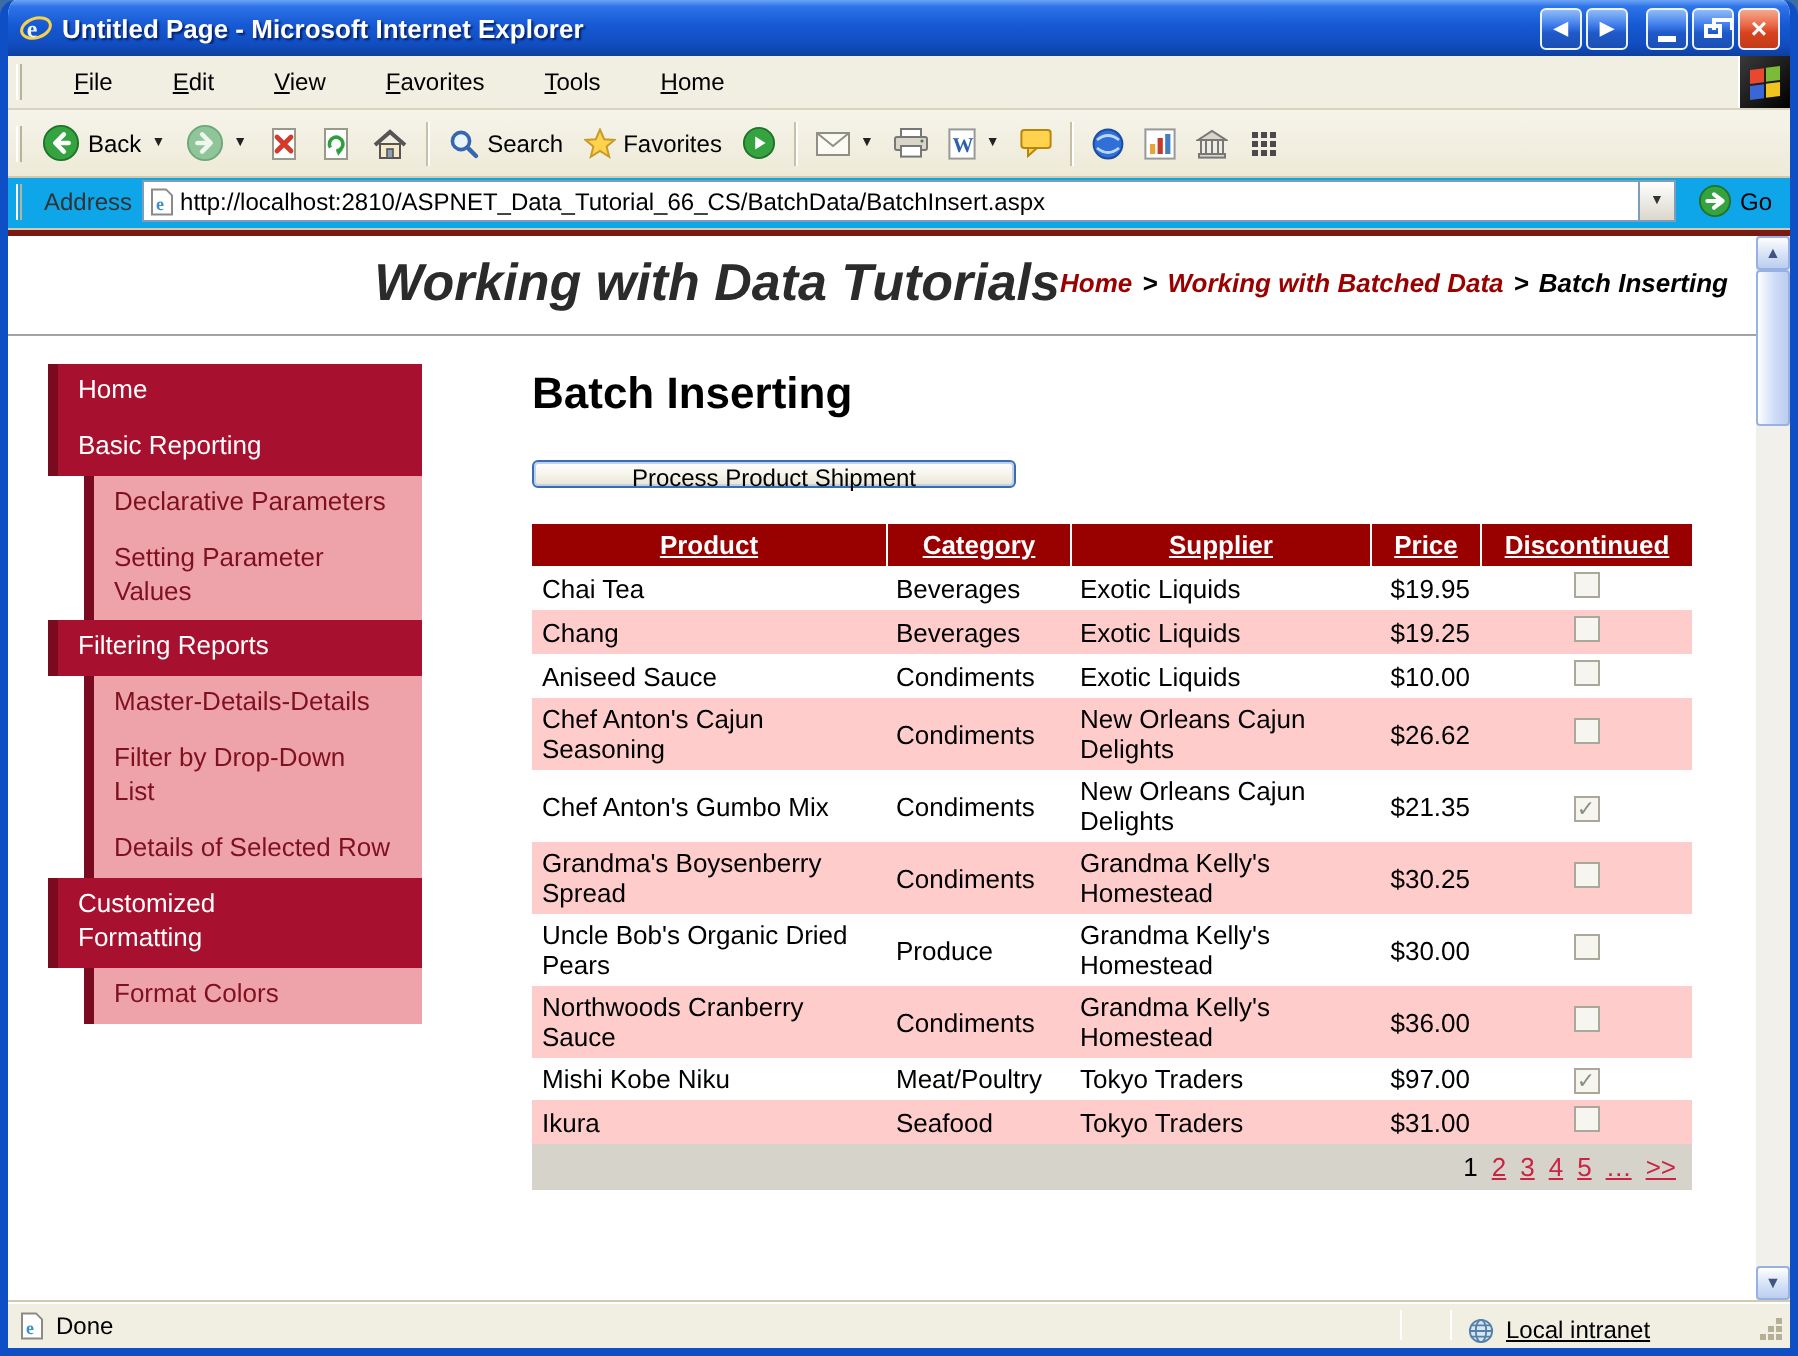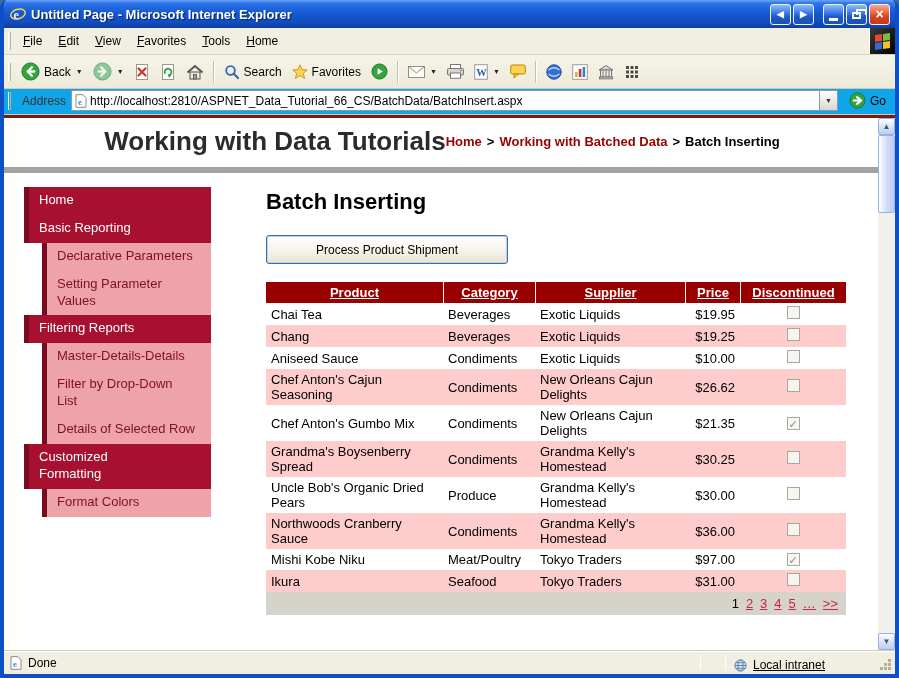--- a/index.html
+++ b/index.html
@@ -15,21 +15,21 @@
     background:linear-gradient(180deg,#8fbcf8 0%,#3f7ceb 40%,#1f5ac9 60%,#1b4fb4 100%);
     color:#fff;display:flex;align-items:center;justify-content:center;font-size:9px;font-weight:bold;padding:0;}
   .cap-btn.close{background:linear-gradient(180deg,#f5a98e 0%,#e96846 40%,#d8431f 60%,#c23a18 100%);}
   .aux-gap{width:5px;}
   .glyph-min{width:9px;height:3px;background:#fff;margin-top:10px;}
   .glyph-restore{position:relative;width:9px;height:7px;border:2px solid #fff;margin-top:3px;}
   .glyph-restore::before{content:"";position:absolute;top:-5px;left:2px;width:7px;height:4px;border:2px solid #fff;border-bottom:none;}
   .glyph-close{font-size:14px;line-height:1;margin-top:-1px;font-weight:bold;}
 
   
-  .menubar{height:27px;flex:none;display:flex;align-items:center;background:#F1EFE2;border-bottom:1px solid #d8d4bd;padding:0 0 0 2px;}
+  .menubar{height:27px;flex:none;display:flex;align-items:center;background:#F1EFE2;border-bottom:1px solid #d8d4bd;padding:0 0 0 2px;gap:14px;}
   .grip{width:3px;height:18px;border-left:1px solid #fff;border-right:1px solid #b9b39a;margin:0 4px 0 2px;flex:none;}
   .menu-item{font-size:12px;color:#000;padding:4px 8px;cursor:default;display:inline-block;}
   .menu-item::first-letter{text-decoration:underline;}
   .menubar-spacer{flex:1;}
   .brand{width:26px;height:26px;flex:none;background:linear-gradient(135deg,#3a3a3a,#000);display:flex;align-items:center;justify-content:center;border-left:1px solid #fff;}
   .flag{display:grid;grid-template-columns:7px 7px;grid-template-rows:7px 7px;gap:1px;transform:skewY(-8deg);}
   .flag span:nth-child(1){background:#e8482f;}
   .flag span:nth-child(2){background:#7cbb38;}
   .flag span:nth-child(3){background:#3b67d6;}
   .flag span:nth-child(4){background:#f0c420;}
@@ -45,36 +45,36 @@
   .addressbar{height:26px;flex:none;display:flex;align-items:center;background:#0ea5e9;padding:0 3px 2px 2px;gap:5px;border-bottom:1px solid #d0cab0;}
   .addr-label{font-size:12px;color:#333;margin-left:2px;}
   .addr-box{flex:1;height:21px;background:#fff;border:1px solid #7F9DB9;display:flex;align-items:center;padding:0 0 0 3px;gap:3px;}
   .addr-input{flex:1;border:none;outline:none;font-size:12px;font-family:inherit;color:#000;padding:0;background:transparent;}
   .addr-drop{width:18px;height:19px;flex:none;background:linear-gradient(180deg,#fefefe,#dcd7cc);border:none;border-left:1px solid #7F9DB9;display:flex;align-items:center;justify-content:center;font-size:7px;color:#333;cursor:pointer;}
   .go-btn{display:flex;align-items:center;gap:4px;padding:20px 6px;background:none;border:none;font-size:12px;font-family:inherit;cursor:pointer;}
 
   
   .page{flex:1;display:flex;border-top:3px solid #7A1A12;background:#fff;min-height:0;}
   .page-content{flex:1;display:flex;flex-direction:column;min-width:0;overflow:hidden;}
-  .site-header{flex:none;display:flex;align-items:center;justify-content:center;padding:8px 14px 10px 16px;border-bottom:6px solid #a3a3a3;}
+  .site-header{flex:none;display:flex;align-items:center;justify-content:flex-end;padding:8px 14px 10px 16px;border-bottom:1px solid #a3a3a3;font-style:italic;}
   .site-title{font-size:26px;font-weight:600;color:#2b2b2b;margin:0;white-space:nowrap;}
   .breadcrumb{font-size:13px;font-weight:bold;color:#000;display:flex;gap:5px;align-items:center;white-space:nowrap;}
   .breadcrumb a{color:#990000;cursor:pointer;}
   .content-row{flex:1;display:flex;align-items:flex-start;padding-top:14px;overflow:hidden;min-height:0;}
 
   
   .sidebar{width:187px;margin-left:20px;flex:none;font-size:13px;line-height:1.3;}
   .nav-item{cursor:pointer;}
   .nav-item.lvl0{background:#A8102F;color:#fff;border-left:5px solid #7A0A20;padding:5px 44px 6px 10px;}
   .nav-item.lvl1{background:#EEA2AA;color:#7E1022;border-left:5px solid #7A0A20;margin-left:18px;padding:5px 16px 6px 10px;}
 
   
   .main{flex:1;padding-left:55px;min-width:0;}
   .page-heading{font-size:22px;font-weight:bold;margin:2px 0 20px 0;color:#000;}
-  .process-btn{width:242px;height:29px;font-size:12px;font-family:inherit;color:#000;cursor:pointer;
+  .process-btn{width:242px;height:14px;font-size:12px;font-family:inherit;color:#000;cursor:pointer;
     background:linear-gradient(180deg,#ffffff,#f4f2e8 60%,#e8e4d0);border:1px solid #3c6cb0;border-radius:3px;
     box-shadow:inset 0 0 0 1px #bcd2ee;margin-bottom:18px;}
   .products{border-collapse:separate;border-spacing:0;width:580px;font-size:13px;}
   .products th{background:#990000;color:#fff;font-weight:bold;padding:3px 4px;text-align:center;}
   .products th + th{border-left:1px solid #fff;}
   .products th a{color:#fff;text-decoration:underline;cursor:pointer;}
   .products td{padding:3px 5px;vertical-align:middle;color:#000;}
   .products tr.alt td{background:#FFCCCC;}
   .products td.price{text-align:right;}
   .products td.disc{text-align:center;}

